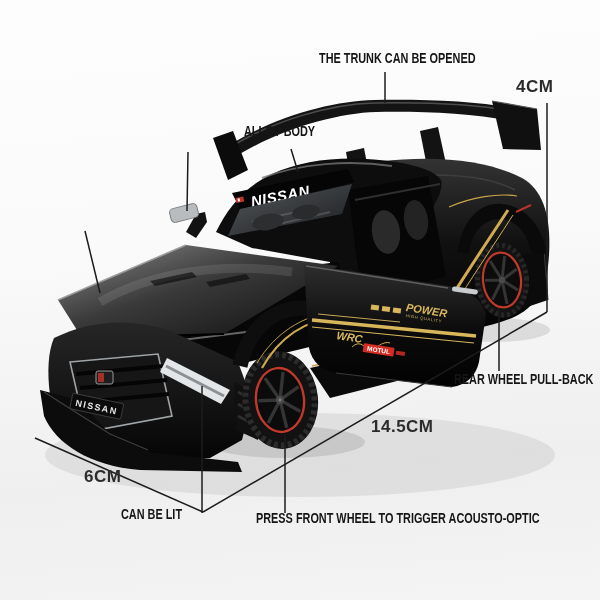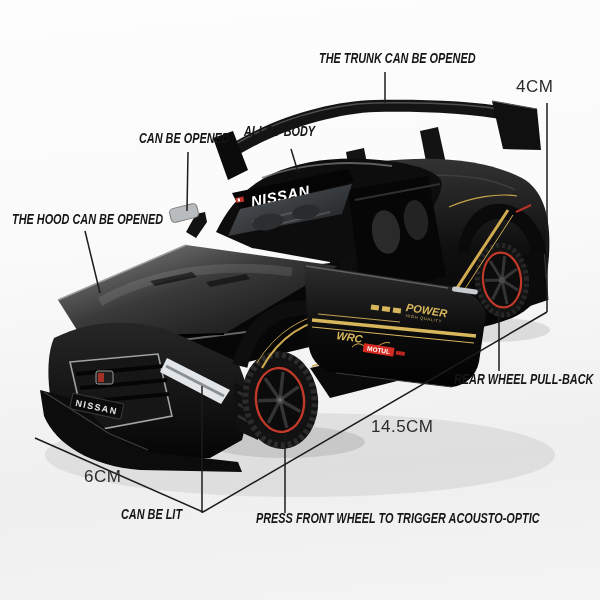--- a/index.html
+++ b/index.html
@@ -3,25 +3,25 @@
 <meta charset="utf-8">
 <style>
   html,body{margin:0;padding:0;background:#fff;}
   .stage{
     position:relative;width:600px;height:600px;overflow:hidden;
     background:linear-gradient(175deg,#fdfdfd 0%,#fafafa 40%,#efefef 76%,#f4f4f4 100%);
     font-family:"Liberation Sans",sans-serif;
   }
   .callout{
     position:absolute;font-weight:bold;font-size:14.5px;color:#151515;
-    white-space:nowrap;line-height:14px;font-style:italic;
+    white-space:nowrap;line-height:14px;
   }
   .callout>span{display:inline-block;transform:scaleX(.75);transform-origin:left top;letter-spacing:0;}
   .dim{
-    position:absolute;font-size:17px;font-weight:400;color:#2b2b2b;
+    position:absolute;font-size:17px;font-weight:700;color:#2b2b2b;
     letter-spacing:.5px;white-space:nowrap;
   }
   svg{position:absolute;left:0;top:0;}
 </style>
 </head>
 <body>
 
 <div class="stage">
 
   <svg width="600" height="600" viewBox="0 0 600 600">
@@ -220,22 +220,20 @@
       <path d="M547,312 L203,512"></path>
       <path d="M35,438 L203,512"></path>
       <path d="M202,386 L202,513"></path>
       <path d="M285,434 L285,513"></path>
       <path d="M499,308 L499,371"></path>
     </g>
   </svg>
 
   <div class="callout" style="left:319px;top:51px"><span>THE TRUNK CAN BE OPENED</span></div>
   <div class="dim" style="left:516px;top:77px">4CM</div>
-  <div class="callout" style="left:139px;top:131px"><span>CAN BE OPENED</span></div>
   <div class="callout" style="left:244px;top:124px"><span>ALLOY BODY</span></div>
-  <div class="callout" style="left:12px;top:212px"><span>THE HOOD CAN BE OPENED</span></div>
   <div class="callout" style="left:454px;top:372px"><span>REAR WHEEL PULL-BACK</span></div>
   <div class="dim" style="left:371px;top:417px">14.5CM</div>
   <div class="dim" style="left:84px;top:467px">6CM</div>
   <div class="callout" style="left:121px;top:507px"><span>CAN BE LIT</span></div>
   <div class="callout" style="left:256px;top:511px"><span>PRESS FRONT WHEEL TO TRIGGER ACOUSTO-OPTIC</span></div>
 
 </div>
 
 </body></html>

